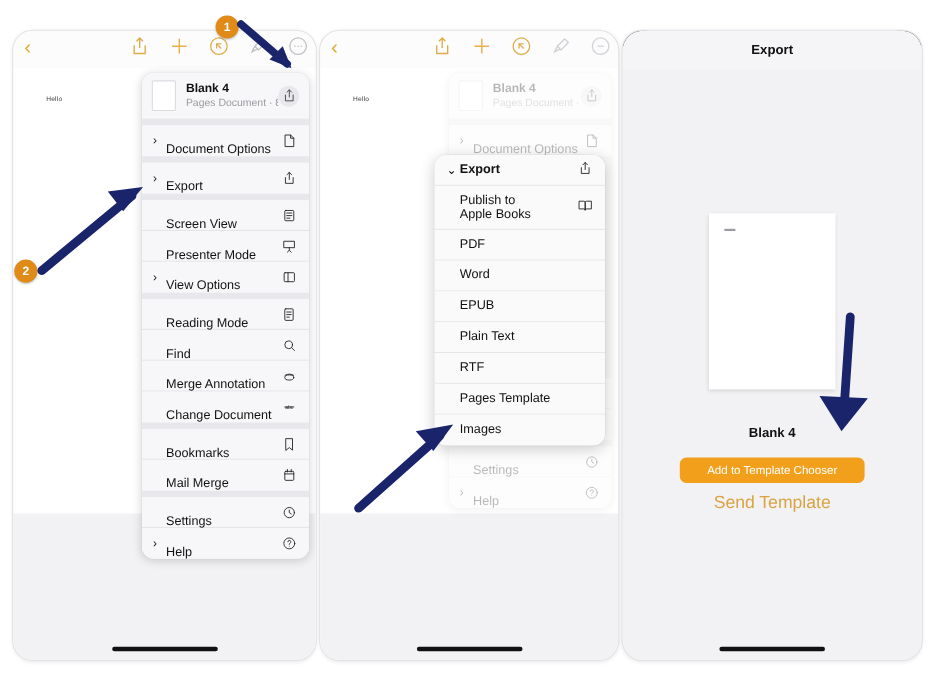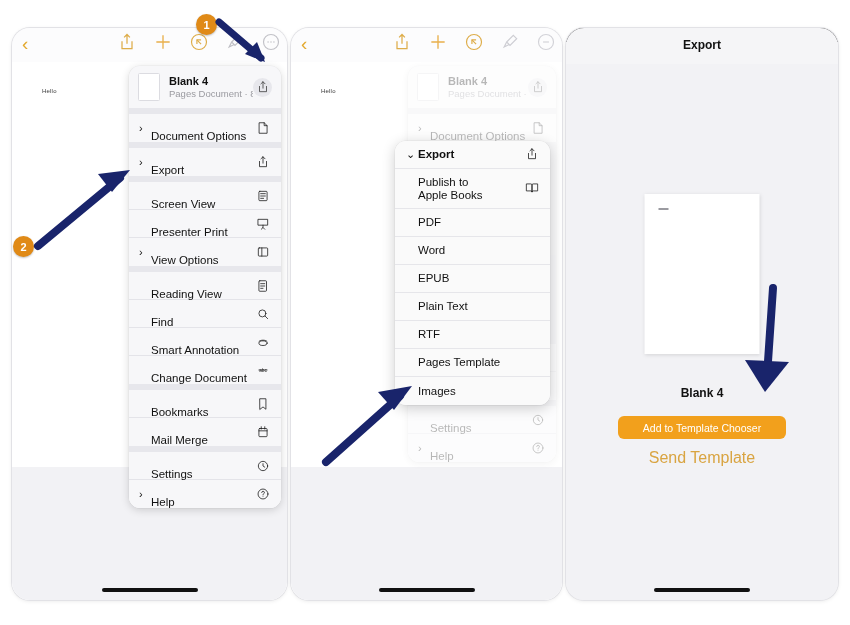--- a/index.html
+++ b/index.html
@@ -217,21 +217,21 @@
               <span class="lbl">Screen View</span>
               <span class="ric">
                 <svg viewBox="0 0 24 24" width="14" height="14">
                   <rect x="5" y="4" width="14" height="16" rx="1.5" fill="none" stroke="#1b1b1b" stroke-width="1.35" stroke-linecap="round" stroke-linejoin="round"></rect>
                   <path d="M8 8h8M8 12h8M8 16h5" fill="none" stroke="#1b1b1b" stroke-width="1.35" stroke-linecap="round" stroke-linejoin="round"></path>
                 </svg>
               </span>
             </div>
             <div class="mrow">
               <span class="chev blank">›</span>
-              <span class="lbl">Presenter Print</span>
+              <span class="lbl">Presenter Mode</span>
               <span class="ric">
                 <svg viewBox="0 0 24 24" width="14" height="14">
                   <path d="M4 4h16v10H4z" fill="none" stroke="#1b1b1b" stroke-width="1.35" stroke-linecap="round" stroke-linejoin="round"></path>
                   <path d="M12 14v4M9 21l3-3 3 3" fill="none" stroke="#1b1b1b" stroke-width="1.35" stroke-linecap="round" stroke-linejoin="round"></path>
                 </svg>
               </span>
             </div>
             <div class="mrow">
               <span class="chev">›</span>
               <span class="lbl">View Options</span>
@@ -240,41 +240,41 @@
                   <rect x="4" y="5" width="16" height="14" rx="1.5" fill="none" stroke="#1b1b1b" stroke-width="1.35" stroke-linecap="round" stroke-linejoin="round"></rect>
                   <path d="M10 5v14" fill="none" stroke="#1b1b1b" stroke-width="1.35" stroke-linecap="round" stroke-linejoin="round"></path>
                 </svg>
               </span>
             </div>
           </div>
           <div class="mgap"></div>
           <div class="mgroup">
             <div class="mrow">
               <span class="chev blank">›</span>
-              <span class="lbl">Reading View</span>
+              <span class="lbl">Reading Mode</span>
               <span class="ric">
                 <svg viewBox="0 0 24 24" width="14" height="14">
                   <rect x="5" y="3" width="13" height="18" rx="1.5" fill="none" stroke="#1b1b1b" stroke-width="1.35" stroke-linecap="round" stroke-linejoin="round"></rect>
                   <path d="M8 8h7M8 12h7M8 16h4" fill="none" stroke="#1b1b1b" stroke-width="1.35" stroke-linecap="round" stroke-linejoin="round"></path>
                 </svg>
               </span>
             </div>
             <div class="mrow">
               <span class="chev blank">›</span>
               <span class="lbl">Find</span>
               <span class="ric">
                 <svg viewBox="0 0 24 24" width="14" height="14">
                   <circle cx="11" cy="11" r="6" fill="none" stroke="#1b1b1b" stroke-width="1.35" stroke-linecap="round" stroke-linejoin="round"></circle>
                   <path d="M15.5 15.5L20 20" fill="none" stroke="#1b1b1b" stroke-width="1.35" stroke-linecap="round" stroke-linejoin="round"></path>
                 </svg>
               </span>
             </div>
             <div class="mrow">
               <span class="chev blank">›</span>
-              <span class="lbl">Smart Annotation</span>
+              <span class="lbl">Merge Annotation</span>
               <span class="ric">
                 <svg viewBox="0 0 24 24" width="14" height="14">
                   <ellipse cx="12" cy="14" rx="7" ry="4" fill="none" stroke="#1b1b1b" stroke-width="1.35" stroke-linecap="round" stroke-linejoin="round"></ellipse>
                   <path d="M5 11c2-3 12-3 14 0" fill="none" stroke="#1b1b1b" stroke-width="1.35" stroke-linecap="round" stroke-linejoin="round"></path>
                 </svg>
               </span>
             </div>
             <div class="mrow">
               <span class="chev blank">›</span>
               <span class="lbl">Change Document</span>

